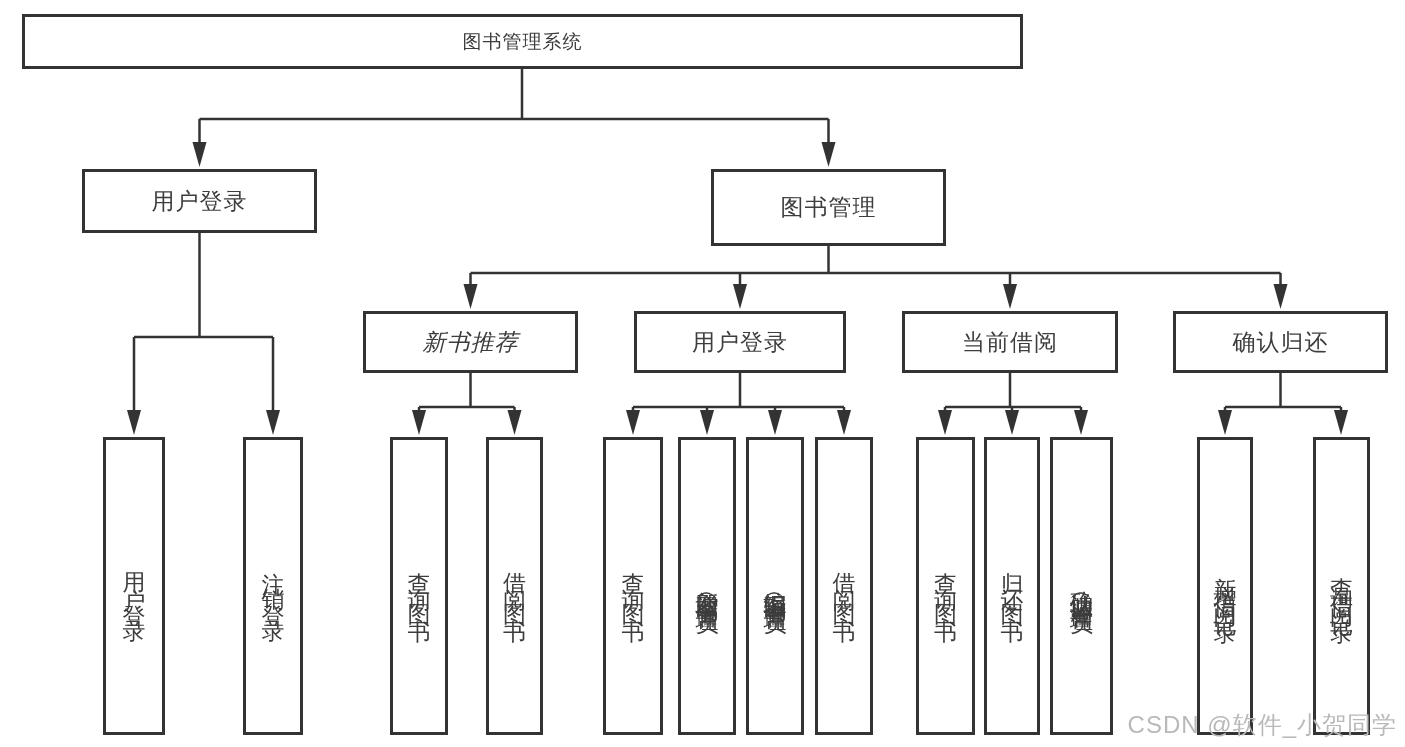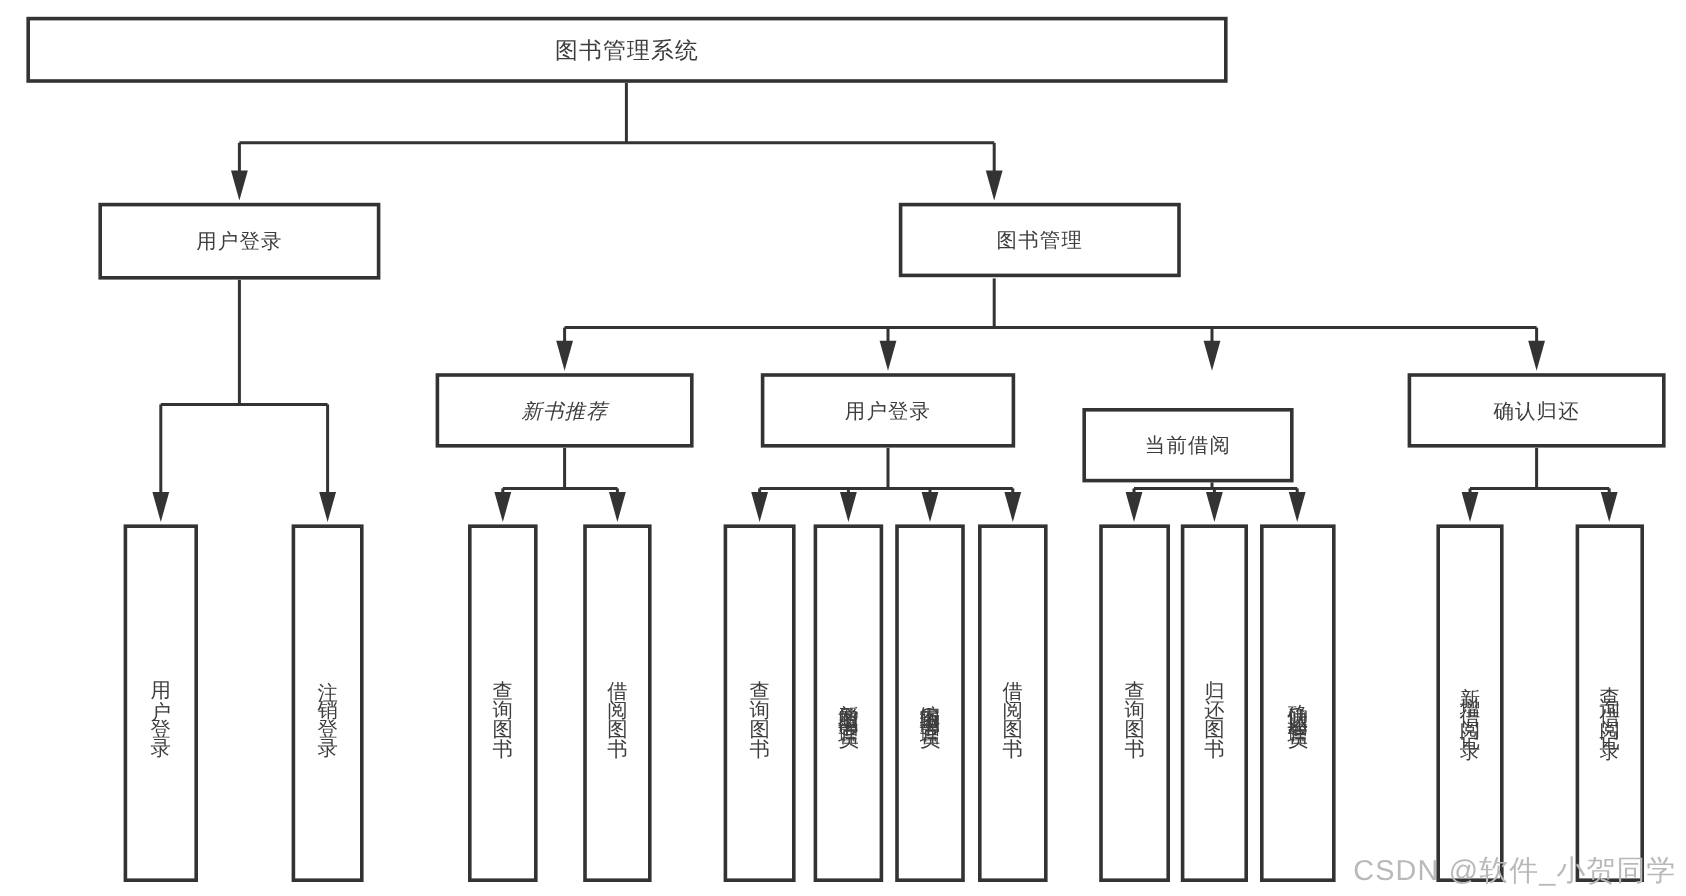--- a/index.html
+++ b/index.html
@@ -19,44 +19,44 @@
   .stage svg{position:absolute;left:0;top:0;}
   .node{
     position:absolute;
     box-sizing:border-box;
     border:3px solid var(--line);
     background:var(--bg);
     display:flex;
     align-items:center;
     justify-content:center;
     color:var(--text);
-    font-size:17px;
+    font-size:23px;
     letter-spacing:1px;
     z-index:2;
   }
   .node.root{font-size:19px;}
   .leaf{
     top:437px;height:298px;
   }
   .leaf .vtxt{
     writing-mode:vertical-rl;
     text-orientation:mixed;
     white-space:nowrap;
     line-height:1;
   }
   .ls-4 .vtxt{letter-spacing:16px;}
   .ls-6 .vtxt{letter-spacing:9px;}
   .ls-9 .vtxt{letter-spacing:3px;}
   
   .b-root{left:22px;top:14px;width:1001px;height:55px;text-align:right;}
   .b-l2a{left:82px;top:169px;width:235px;height:64px;}
-  .b-l2b{left:749px;top:169px;width:235px;height:62px;}
+  .b-l2b{left:711px;top:169px;width:235px;height:77px;}
   .b-l3a{left:363px;top:311px;width:215px;height:62px;font-style:italic;}
   .b-l3b{left:634px;top:311px;width:212px;height:62px;}
-  .b-l3c{left:902px;top:311px;width:176px;height:62px;margin-top:29px;}
+  .b-l3c{left:902px;top:311px;width:216px;height:62px;}
   .b-l3d{left:1173px;top:311px;width:215px;height:62px;}
   .b-f1{left:103px;width:62px;}
   .b-f2{left:243px;width:60px;}
   .b-f3{left:390px;width:58px;}
   .b-f4{left:486px;width:57px;}
   .b-f5{left:603px;width:60px;}
   .b-f6{left:678px;width:58px;}
   .b-f7{left:746px;width:58px;}
   .b-f8{left:815px;width:58px;}
   .b-f9{left:916px;width:59px;}

